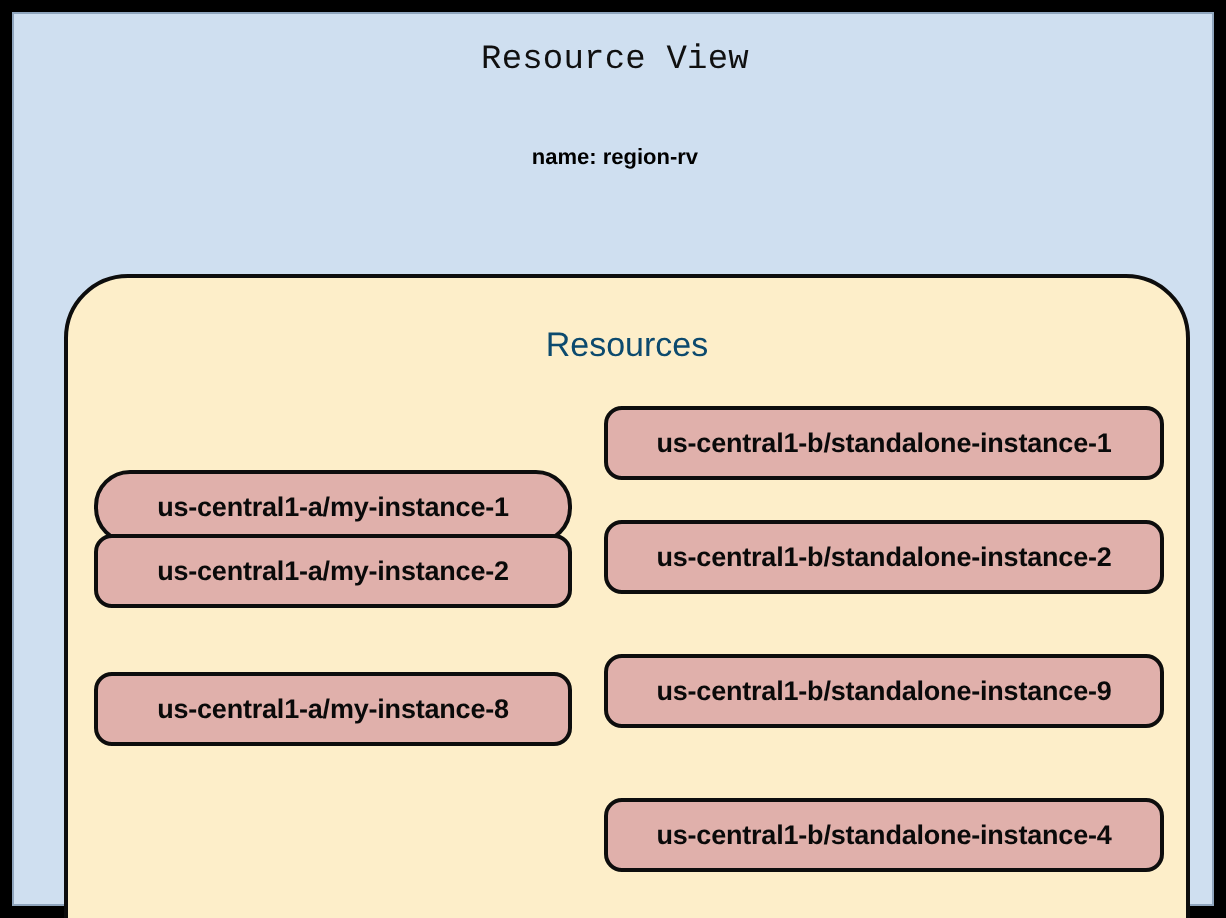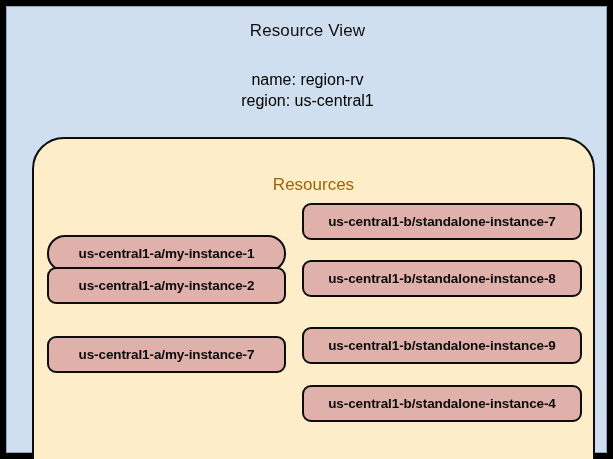--- a/index.html
+++ b/index.html
@@ -32,29 +32,30 @@
   #view-title {
     position: absolute;
     left: 0;
     top: 14px;
     width: 601px;
     text-align: center;
     font-size: 17px;
     font-weight: normal;
     color: #101010;
     letter-spacing: 0.1px;
+    font-family: Liberation Mono, monospace;
   }
   #meta-block {
     position: absolute;
     left: 0;
     top: 62px;
     width: 601px;
     text-align: center;
-    font-size: 16px;
-    font-weight: normal;
+    font-size: 11px;
+    font-weight: bold;
     color: #000000;
     line-height: 21px;
   }
   #meta-block > div { white-space: nowrap; }
 
   
   #resources-panel {
     position: absolute;
     left: 25px;
     top: 130px;
@@ -64,26 +65,26 @@
     border: 2.5px solid #0d0d0d;
     border-top-left-radius: 32px;
     border-top-right-radius: 32px;
     border-bottom-left-radius: 0;
     border-bottom-right-radius: 0;
     box-sizing: border-box;
   }
   #resources-title {
     position: absolute;
     left: 0;
-    top: 36px;
+    top: 24px;
     width: 100%;
     text-align: center;
     font-size: 17px;
     font-weight: normal;
-    color: #a16207;
+    color: #0c4a6e;
   }
 
   
   .chip {
     position: absolute;
     background: #e0b0ab;
     border: 2.5px solid #0d0d0d;
     border-radius: 9px;
     box-sizing: border-box;
     display: flex;
@@ -98,44 +99,43 @@
   .col-left  { left: 13px;  width: 239px; height: 37px; }
   .col-right { left: 268px; width: 280px; height: 37px; }
 
   .l1 { top: 96px; border-radius: 18px; }
   .l2 { top: 128px; }
   .l3 { top: 197px; }
 
   .r1 { top: 64px; }
   .r2 { top: 121px; }
   .r3 { top: 188px; }
-  .r4 { top: 246px; }
+  .r4 { top: 260px; }
 </style>
 </head>
 <body>
 
 <div id="canvas">
 
   <div id="outer-panel">
 
     <div id="view-title">Resource View</div>
 
     <div id="meta-block">
       <div>name: region-rv</div>
-      <div>region: us-central1</div>
     </div>
 
     <div id="resources-panel">
 
       <div id="resources-title">Resources</div>
 
       <div class="chip col-left l1">us-central1-a/my-instance-1</div>
       <div class="chip col-left l2">us-central1-a/my-instance-2</div>
-      <div class="chip col-left l3">us-central1-a/my-instance-7</div>
+      <div class="chip col-left l3">us-central1-a/my-instance-8</div>
 
-      <div class="chip col-right r1">us-central1-b/standalone-instance-7</div>
-      <div class="chip col-right r2">us-central1-b/standalone-instance-8</div>
+      <div class="chip col-right r1">us-central1-b/standalone-instance-1</div>
+      <div class="chip col-right r2">us-central1-b/standalone-instance-2</div>
       <div class="chip col-right r3">us-central1-b/standalone-instance-9</div>
       <div class="chip col-right r4">us-central1-b/standalone-instance-4</div>
 
     </div>
   </div>
 </div>
 
 </body></html>

